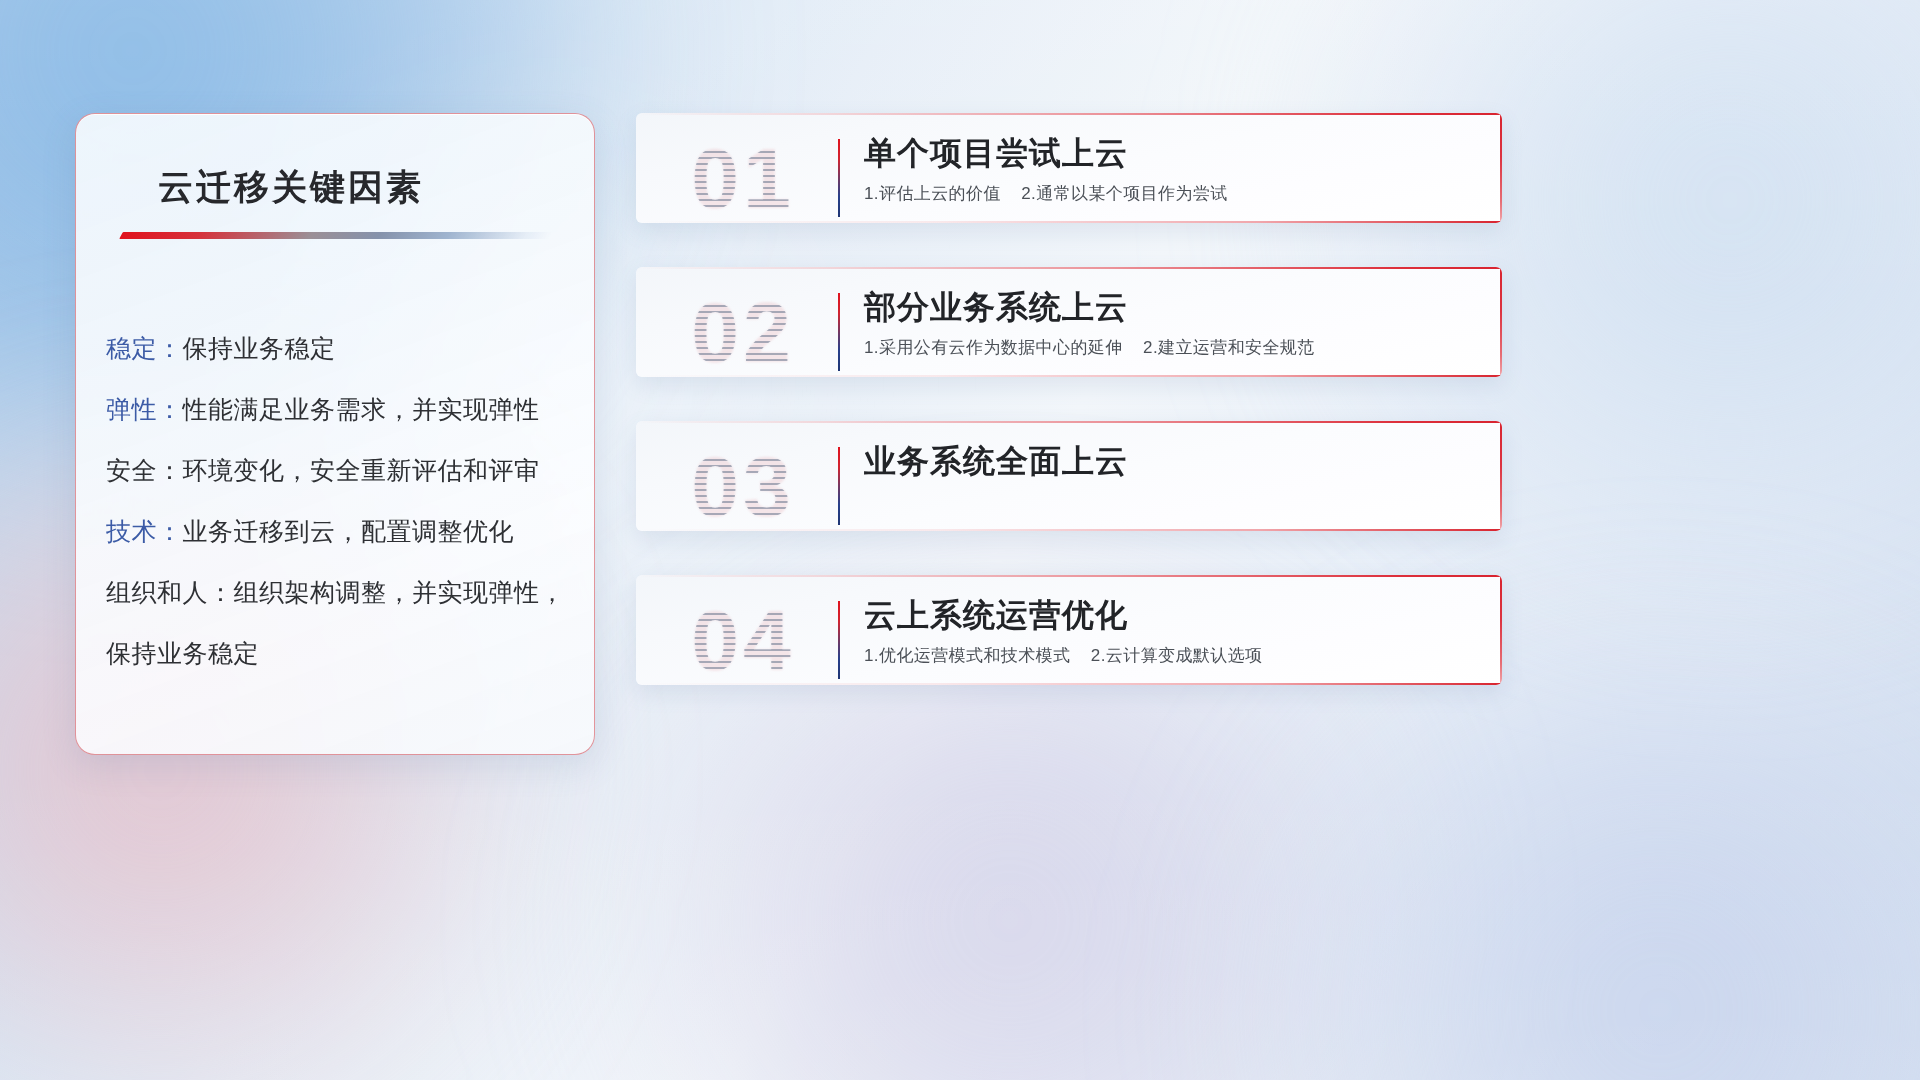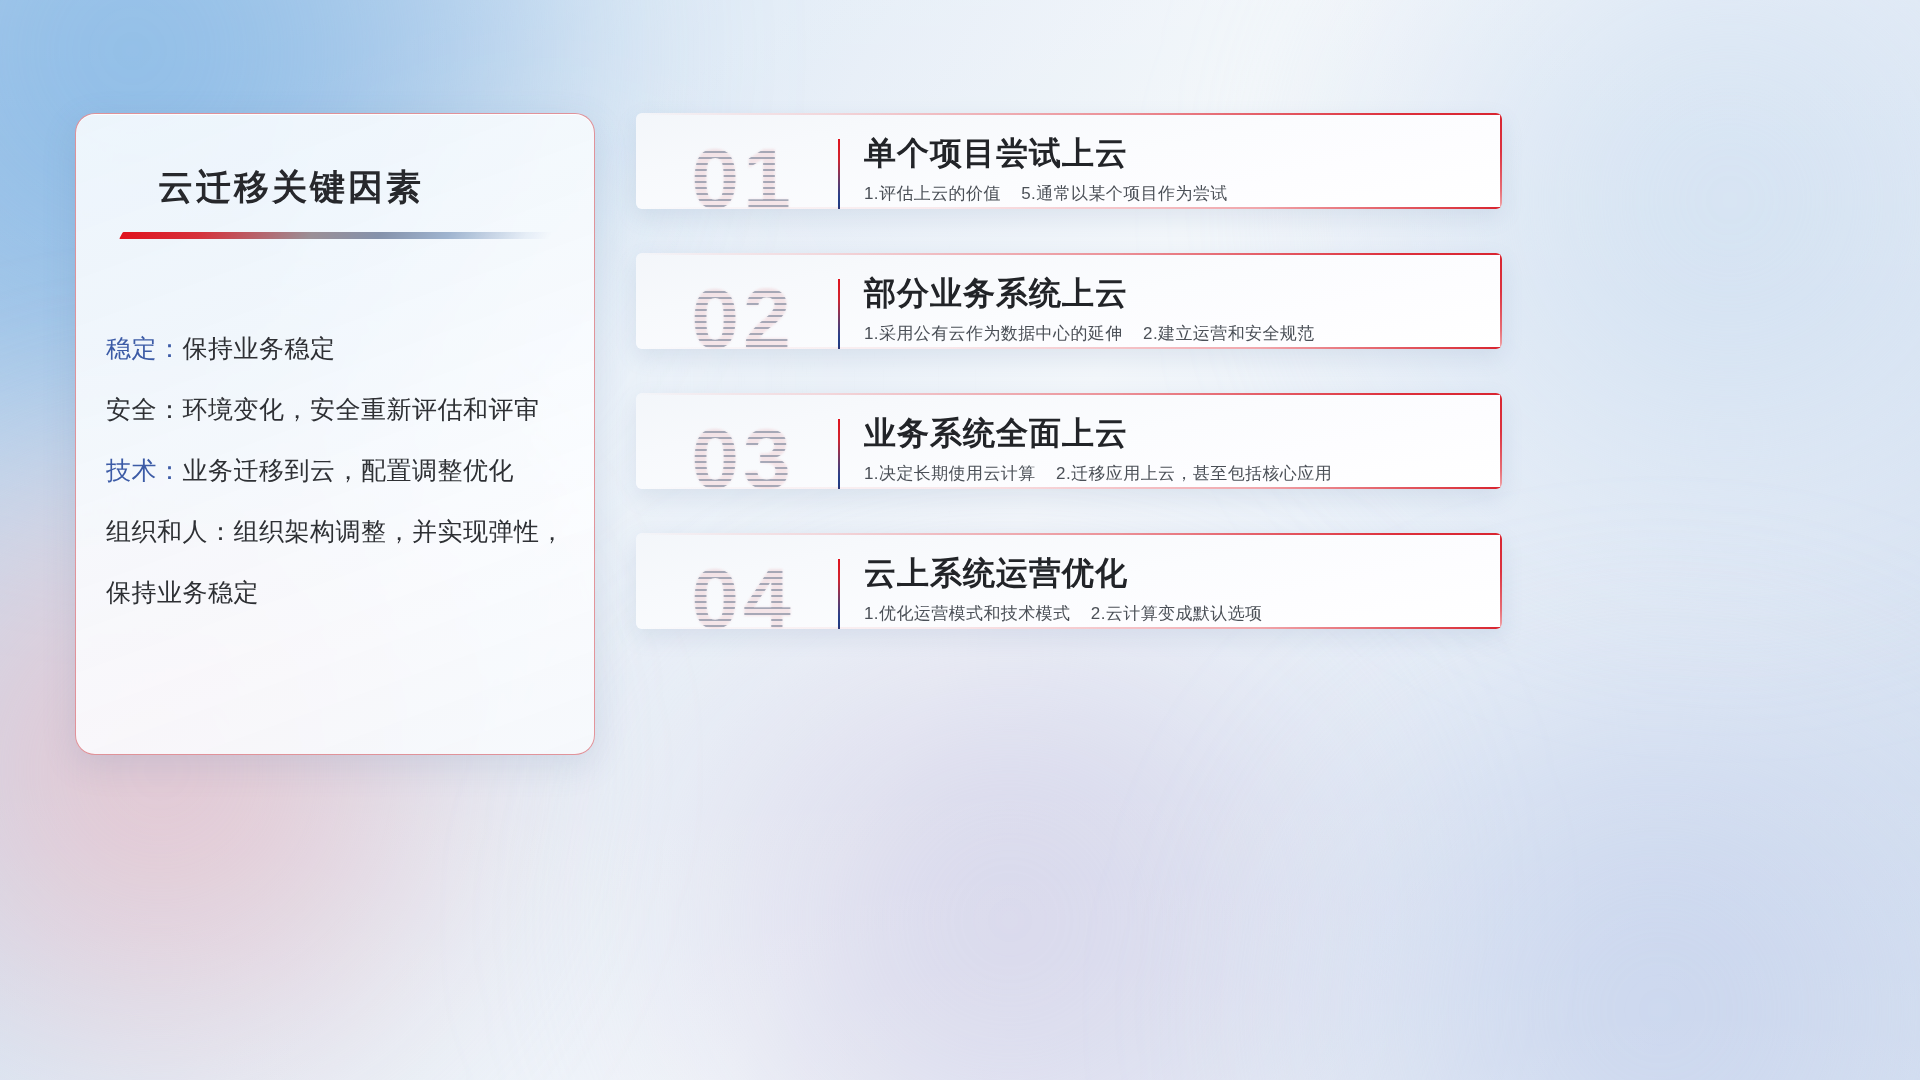--- a/index.html
+++ b/index.html
@@ -64,21 +64,21 @@
   .list-line {
     font-size:25px; line-height:61px; color:#2e3034; white-space:nowrap;
     letter-spacing:.5px;
   }
   .lbl-blue { color:#3c5ba6; }
   .lbl-dark { color:#2e3034; }
 
   
   .cards { position:absolute; left:636px; top:113px; width:866px; }
   .card {
-    position:relative; height:96px; margin-bottom:44px;
+    position:relative; height:110px; margin-bottom:44px;
     border-radius:6px;
     background:linear-gradient(168deg,#f3f6fa 0%,#f7f9fc 22%,#fbfcfe 52%,#fdfdff 72%,#ffffff 100%);
     box-shadow:0 8px 22px rgba(96,126,168,.14);
     overflow:hidden;
   }
   .card::before {
     content:""; position:absolute; left:0; right:0; top:0; height:2px;
     background:linear-gradient(90deg,rgba(224,60,70,0) 0%,rgba(224,60,70,.18) 22%,rgba(224,60,70,.55) 55%,#dd2f3b 88%,#d82430 100%);
   }
   .card::after {
@@ -145,20 +145,23 @@
 
   <section class="left-panel">
     <h1 class="panel-title">云迁移关键因素</h1>
     <div class="title-rule"></div>
 
     <div class="panel-list">
       <div class="list-line">
         <span class="lbl-blue">稳定：</span><span>保持业务稳定</span>
       </div>
       <div class="list-line">
+        <span class="lbl-blue">弹性：</span><span>性能满足业务需求，并实现弹性</span>
+      </div>
+      <div class="list-line">
         <span class="lbl-dark">安全：</span><span>环境变化，安全重新评估和评审</span>
       </div>
       <div class="list-line">
         <span class="lbl-blue">技术：</span><span>业务迁移到云，配置调整优化</span>
       </div>
       <div class="list-line">
         <span class="lbl-dark">组织和人：</span><span>组织架构调整，并实现弹性，</span>
       </div>
       <div class="list-line">
         <span class="lbl-dark">保持业务稳定</span>
@@ -167,21 +170,21 @@
   </section>
 
   <section class="cards">
 
     <article class="card">
       <div class="card-num-glow">01</div>
       <div class="card-num">01</div>
       <div class="card-divider"></div>
       <div class="card-body">
         <div class="card-title">单个项目尝试上云</div>
-        <div class="card-desc">1.评估上云的价值    5.通常以某个项目作为尝试</div>
+        <div class="card-desc">1.评估上云的价值    2.通常以某个项目作为尝试</div>
       </div>
       <div class="card-bottom"></div>
     </article>
 
     <article class="card">
       <div class="card-num-glow">02</div>
       <div class="card-num">02</div>
       <div class="card-divider"></div>
       <div class="card-body">
         <div class="card-title">部分业务系统上云</div>
@@ -189,21 +192,20 @@
       </div>
       <div class="card-bottom"></div>
     </article>
 
     <article class="card">
       <div class="card-num-glow">03</div>
       <div class="card-num">03</div>
       <div class="card-divider"></div>
       <div class="card-body">
         <div class="card-title">业务系统全面上云</div>
-        <div class="card-desc">1.决定长期使用云计算    2.迁移应用上云，甚至包括核心应用</div>
       </div>
       <div class="card-bottom"></div>
     </article>
 
     <article class="card">
       <div class="card-num-glow">04</div>
       <div class="card-num">04</div>
       <div class="card-divider"></div>
       <div class="card-body">
         <div class="card-title">云上系统运营优化</div>

